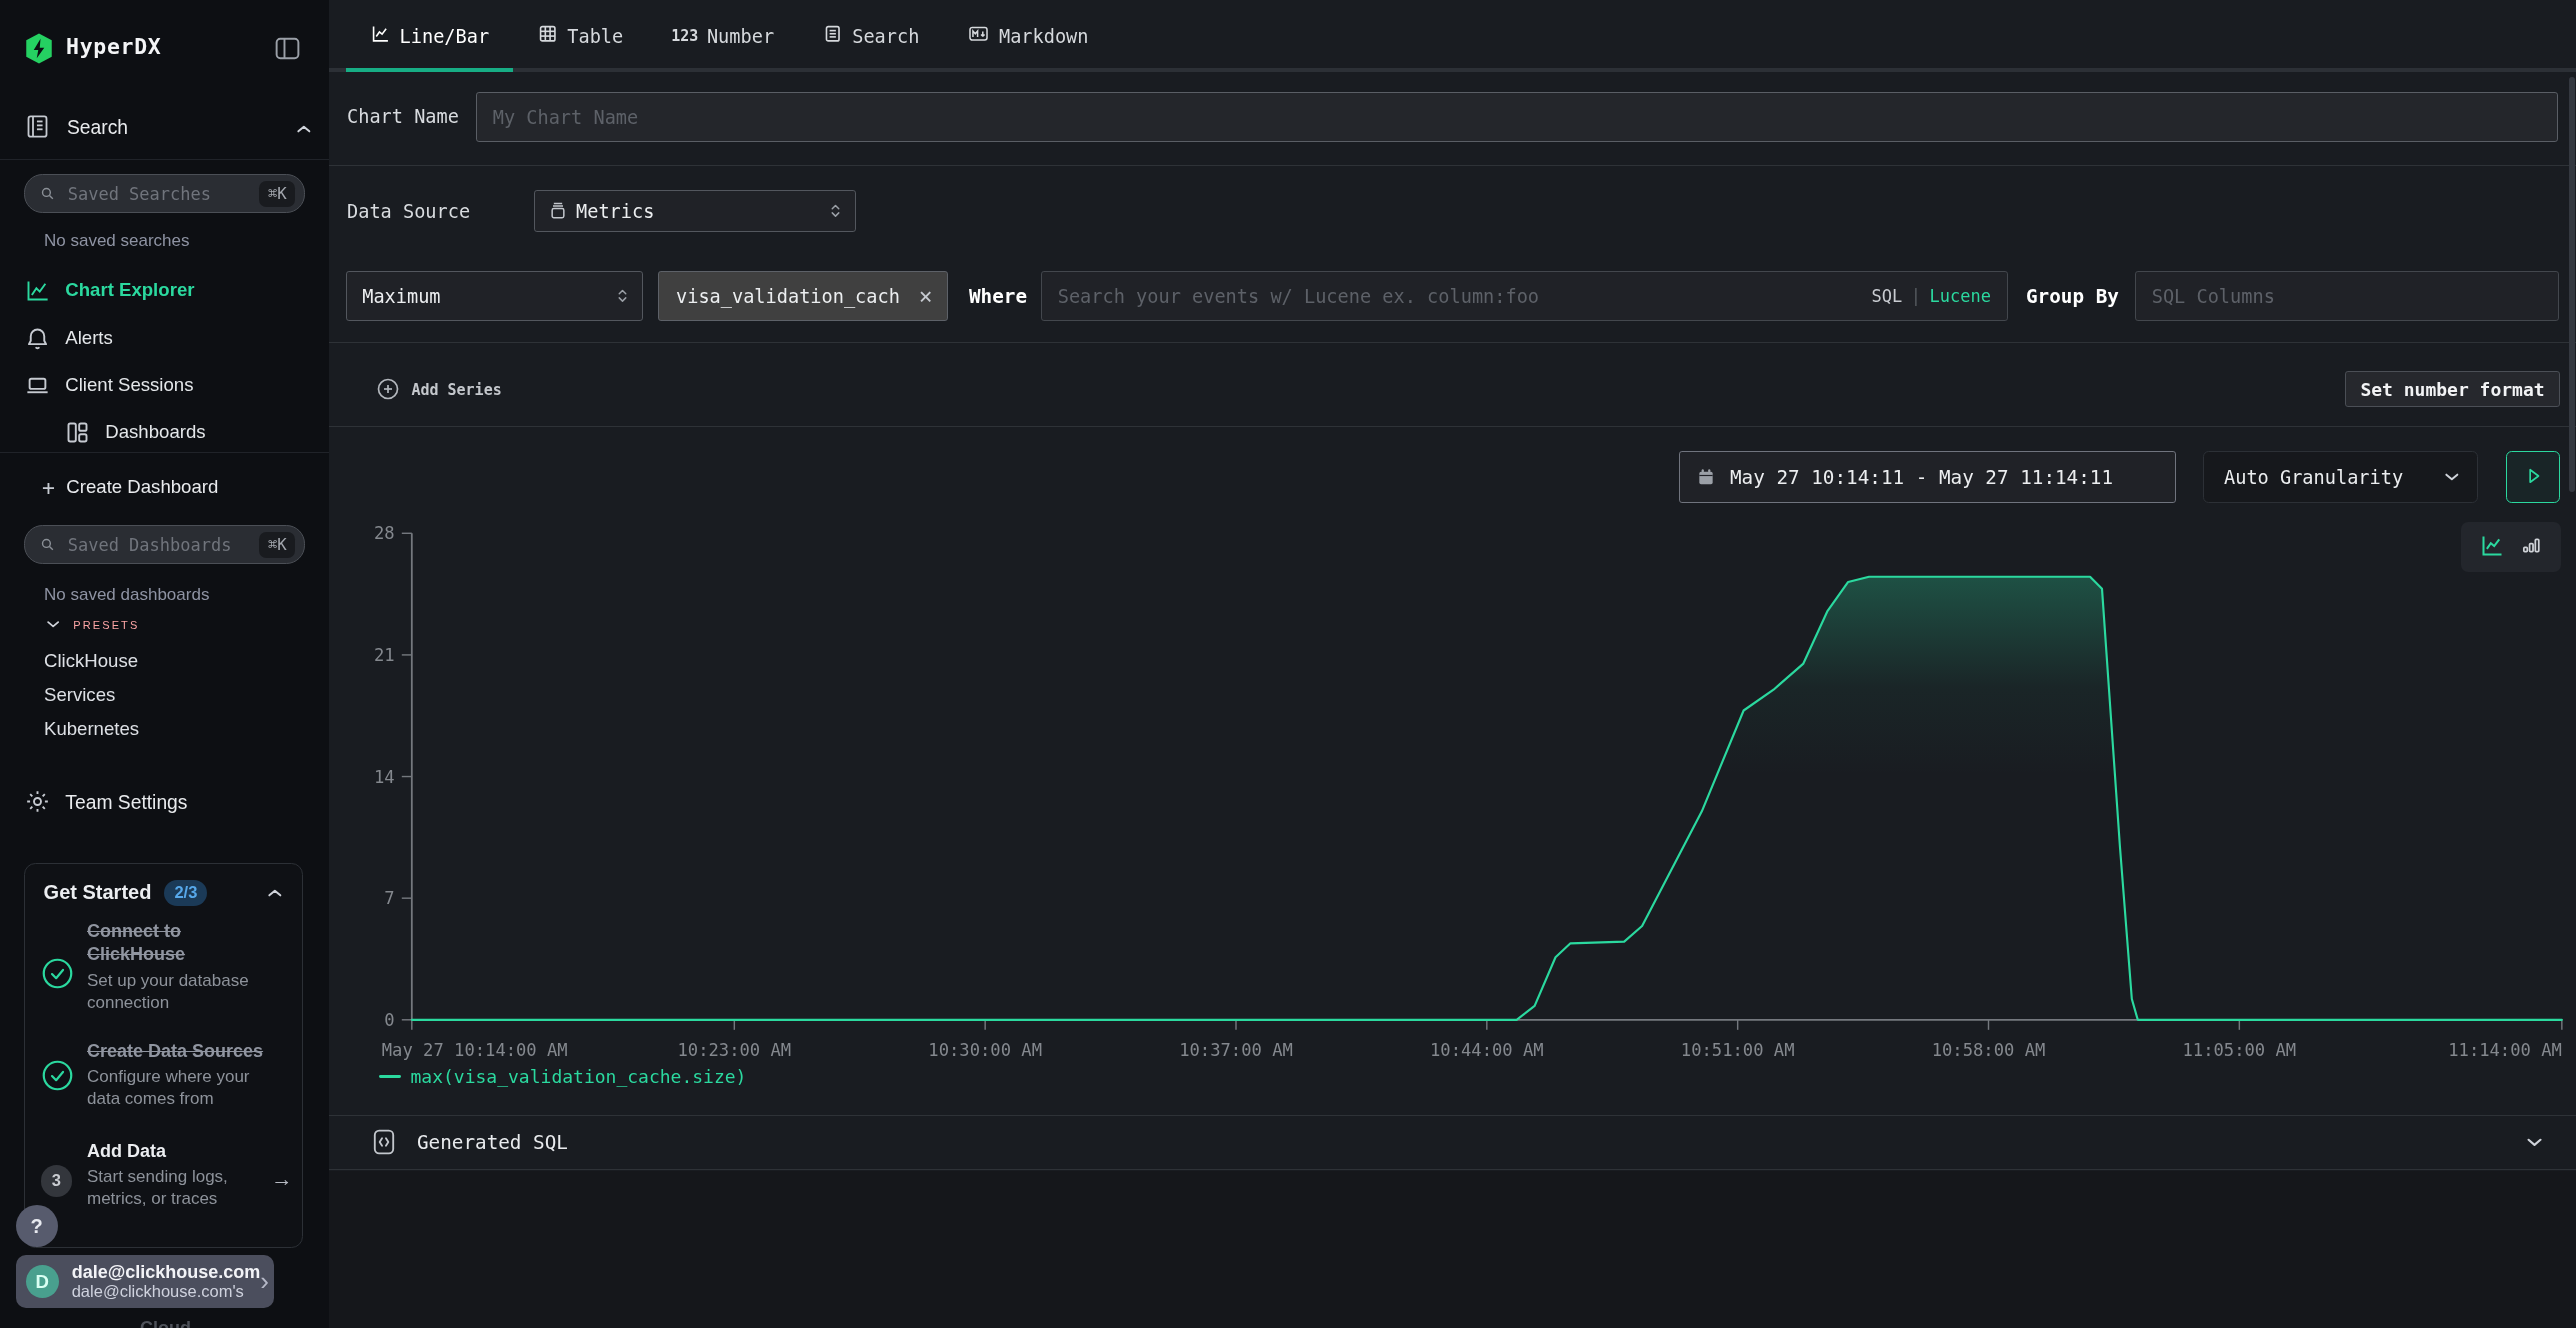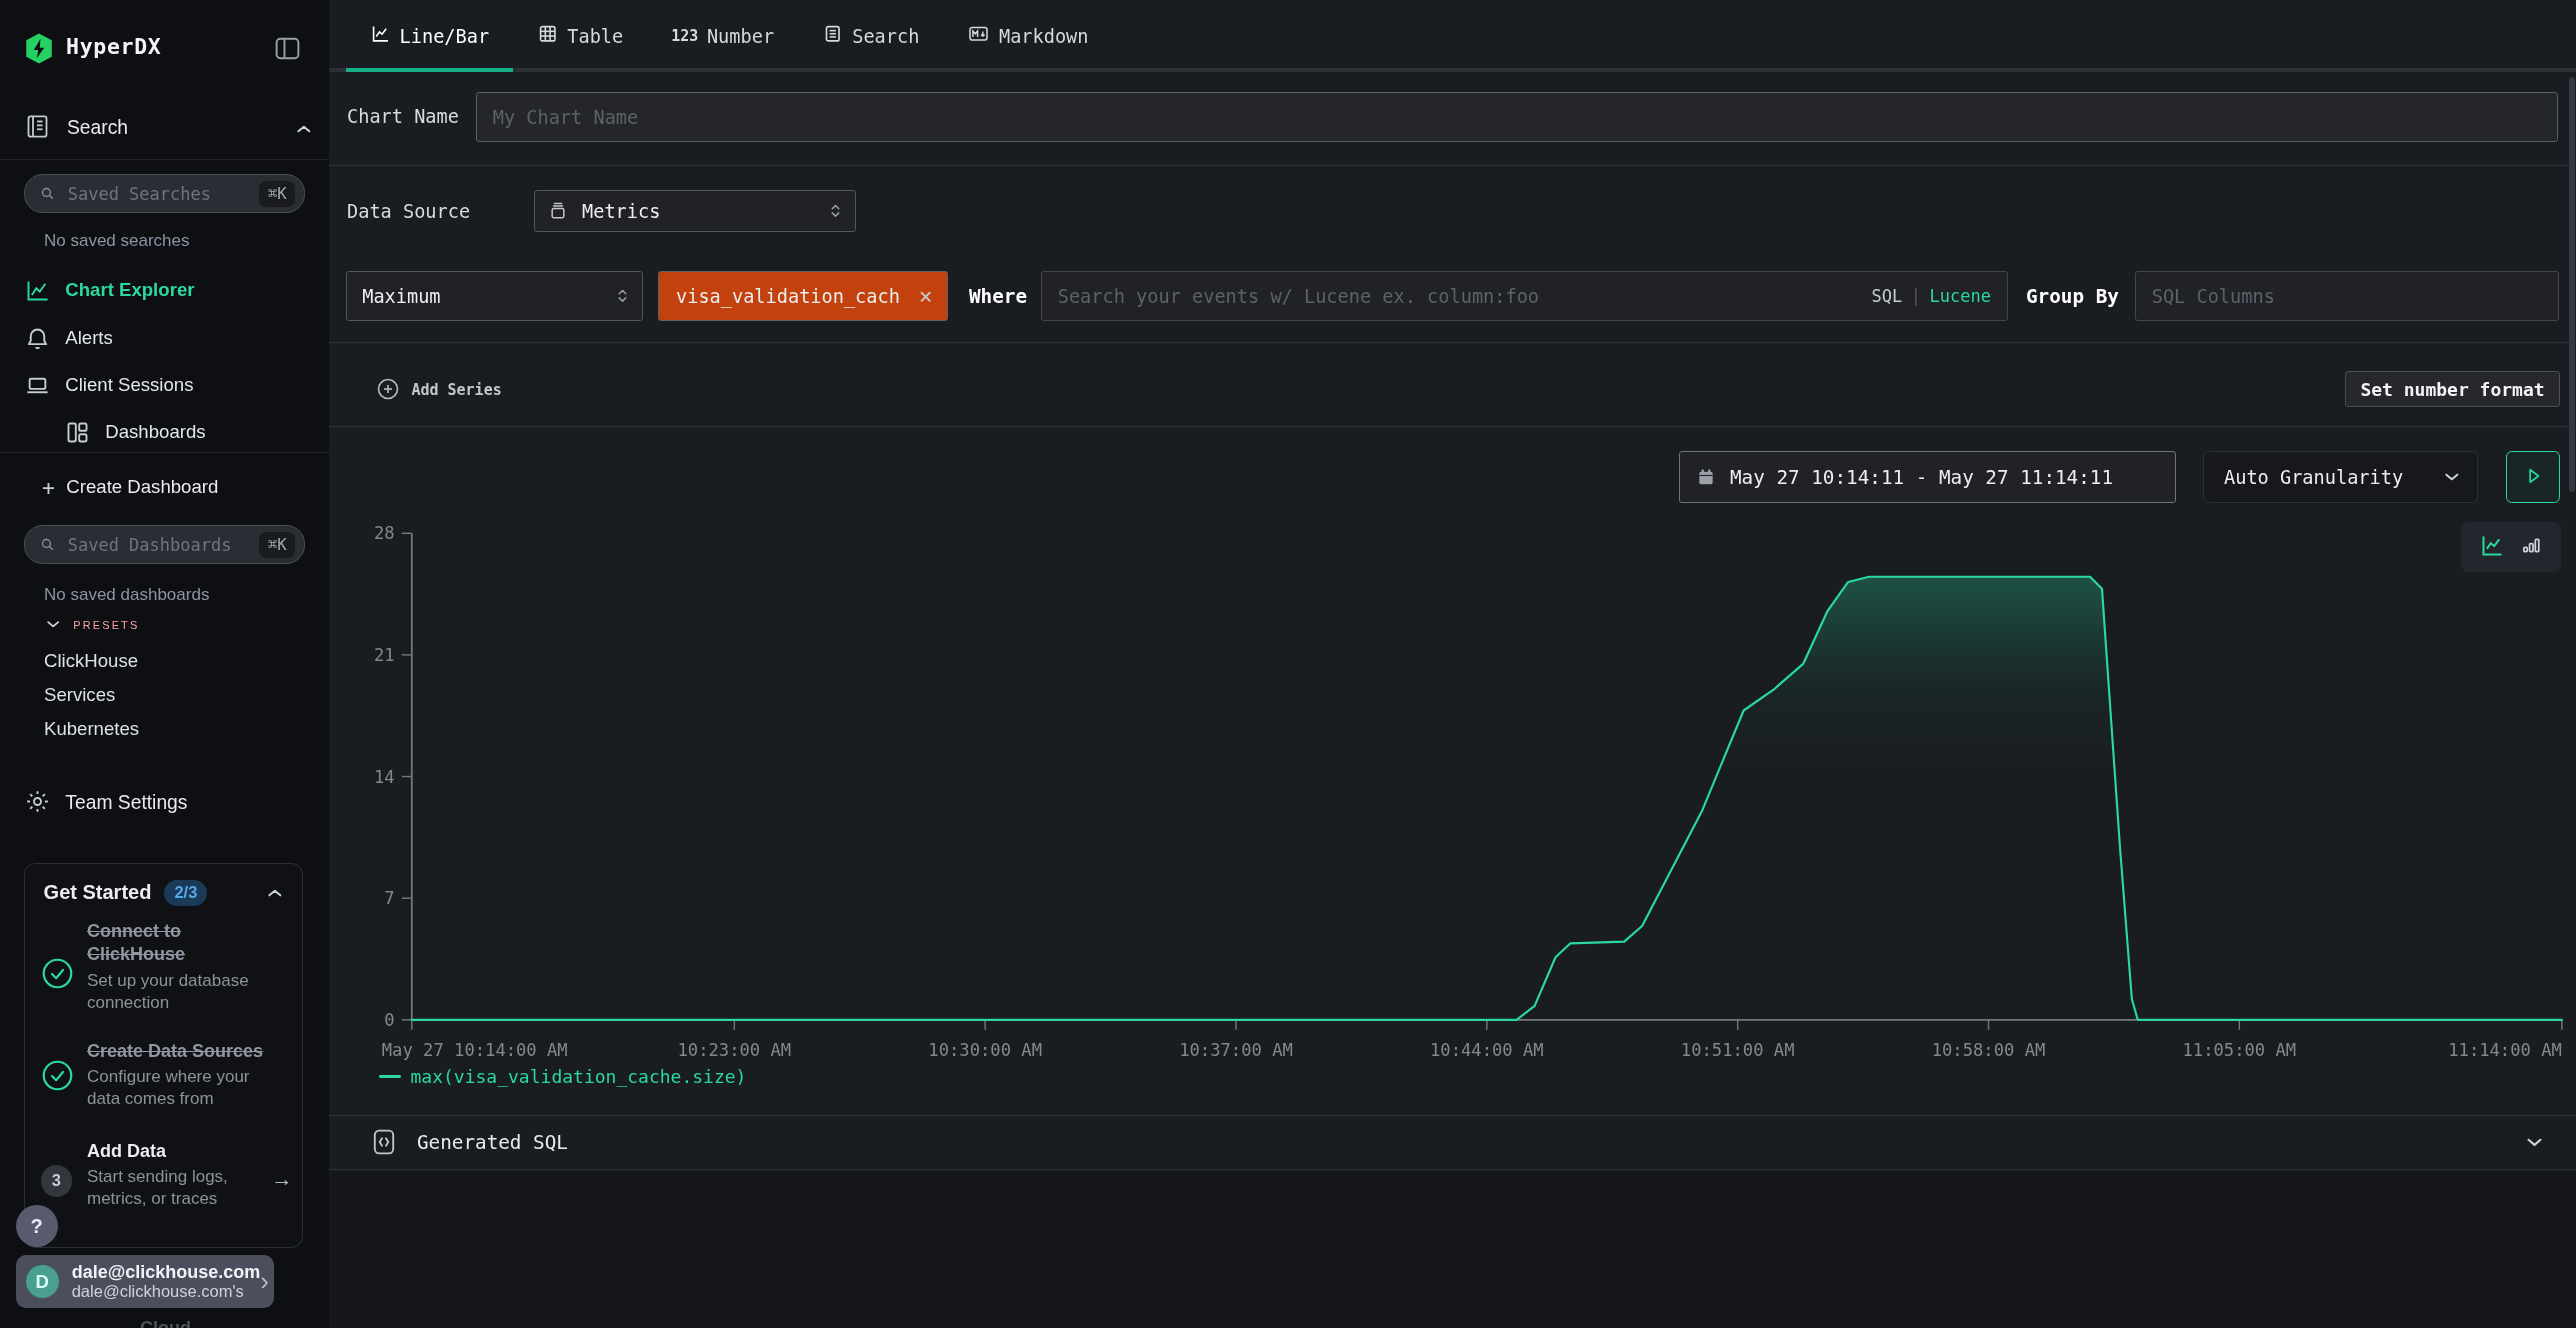--- a/index.html
+++ b/index.html
@@ -63,21 +63,21 @@
   .m-divider{position:absolute;left:0;width:2247px;height:1.4px;background:#2e3237;}
   .f-label{font-size:18.6px;color:#d9dce0;}
   .f-label-bold{font-size:19.3px;font-weight:bold;color:#ffffff;}
   .t-input{box-sizing:border-box;background:#24262b;border:1.1px solid #5a5e65;border-radius:2.9px;
            color:#eceef0;font-family:"DejaVu Sans Mono",monospace;font-size:18.6px;padding:0 15.7px;}
   .t-input::placeholder{color:#5d6168;opacity:1;}
   .dark-input{background:#202227;border-color:#43474d;}
   .selbox{box-sizing:border-box;background:#202227;border:1.1px solid #53575e;border-radius:2.9px;
           display:flex;align-items:center;}
   .sel-text{font-size:18.6px;color:#eceef0;}
-  .tagbox{box-sizing:border-box;background:#c2410c;border:1.1px solid #5d6168;border-radius:2.9px;
+  .tagbox{box-sizing:border-box;background:#404040;border:1.1px solid #5d6168;border-radius:2.9px;
           display:flex;align-items:center;}
   .lang-toggle{position:absolute;right:17px;top:0;height:100%;display:flex;align-items:center;
                gap:8.6px;font-size:17px;}
   .btn-ghost{box-sizing:border-box;border:1.1px solid #4b4f56;background:#26282d;border-radius:2.9px;
              display:flex;align-items:center;justify-content:center;
              font-size:18px;font-weight:bold;color:#f2f3f5;}
   .chev{stroke:#cfd3da;fill:none;stroke-width:2.5;stroke-linecap:round;stroke-linejoin:round;}
   #legend-row{position:absolute;left:50px;top:1065px;height:23px;display:flex;align-items:center;gap:10px;}
   #legend-swatch{width:21.5px;height:2.9px;border-radius:1.4px;background:#2bd99f;}
   #legend-label{font-size:18px;color:#2bd99f;}
@@ -330,21 +330,21 @@
 
   <span class="abs f-label" style="left:18px;top:201px;">Data Source</span>
   <div class="abs selbox" style="left:205px;top:190px;width:322px;height:42px;">
     <span style="margin-left:13px;display:flex;">
       <svg width="20" height="20" viewBox="0 0 24 24" fill="none" stroke="#c3c7cd" stroke-width="1.8">
           <line x1="7" y1="3" x2="17" y2="3"></line>
           <line x1="6" y1="6" x2="18" y2="6"></line>
           <rect x="5" y="9" width="14" height="11" rx="2"></rect>
         </svg>
     </span>
-    <span class="sel-text" style="margin-left:14px;">Metrics</span>
+    <span class="sel-text" style="margin-left:8px;">Metrics</span>
     <span style="margin-left:auto;margin-right:13px;display:flex;">
       <svg width="13" height="15.7" viewBox="0 0 16 18" fill="none" stroke="#9ba0a7" stroke-width="1.8" stroke-linecap="round" stroke-linejoin="round">
           <polyline points="4,6.5 8,2.5 12,6.5"></polyline>
           <polyline points="4,11.5 8,15.5 12,11.5"></polyline>
         </svg>
     </span>
   </div>
 
   <div class="abs selbox" style="left:16.5px;top:271px;width:297px;height:50px;">
     <span class="sel-text" style="margin-left:15.7px;">Maximum</span>

